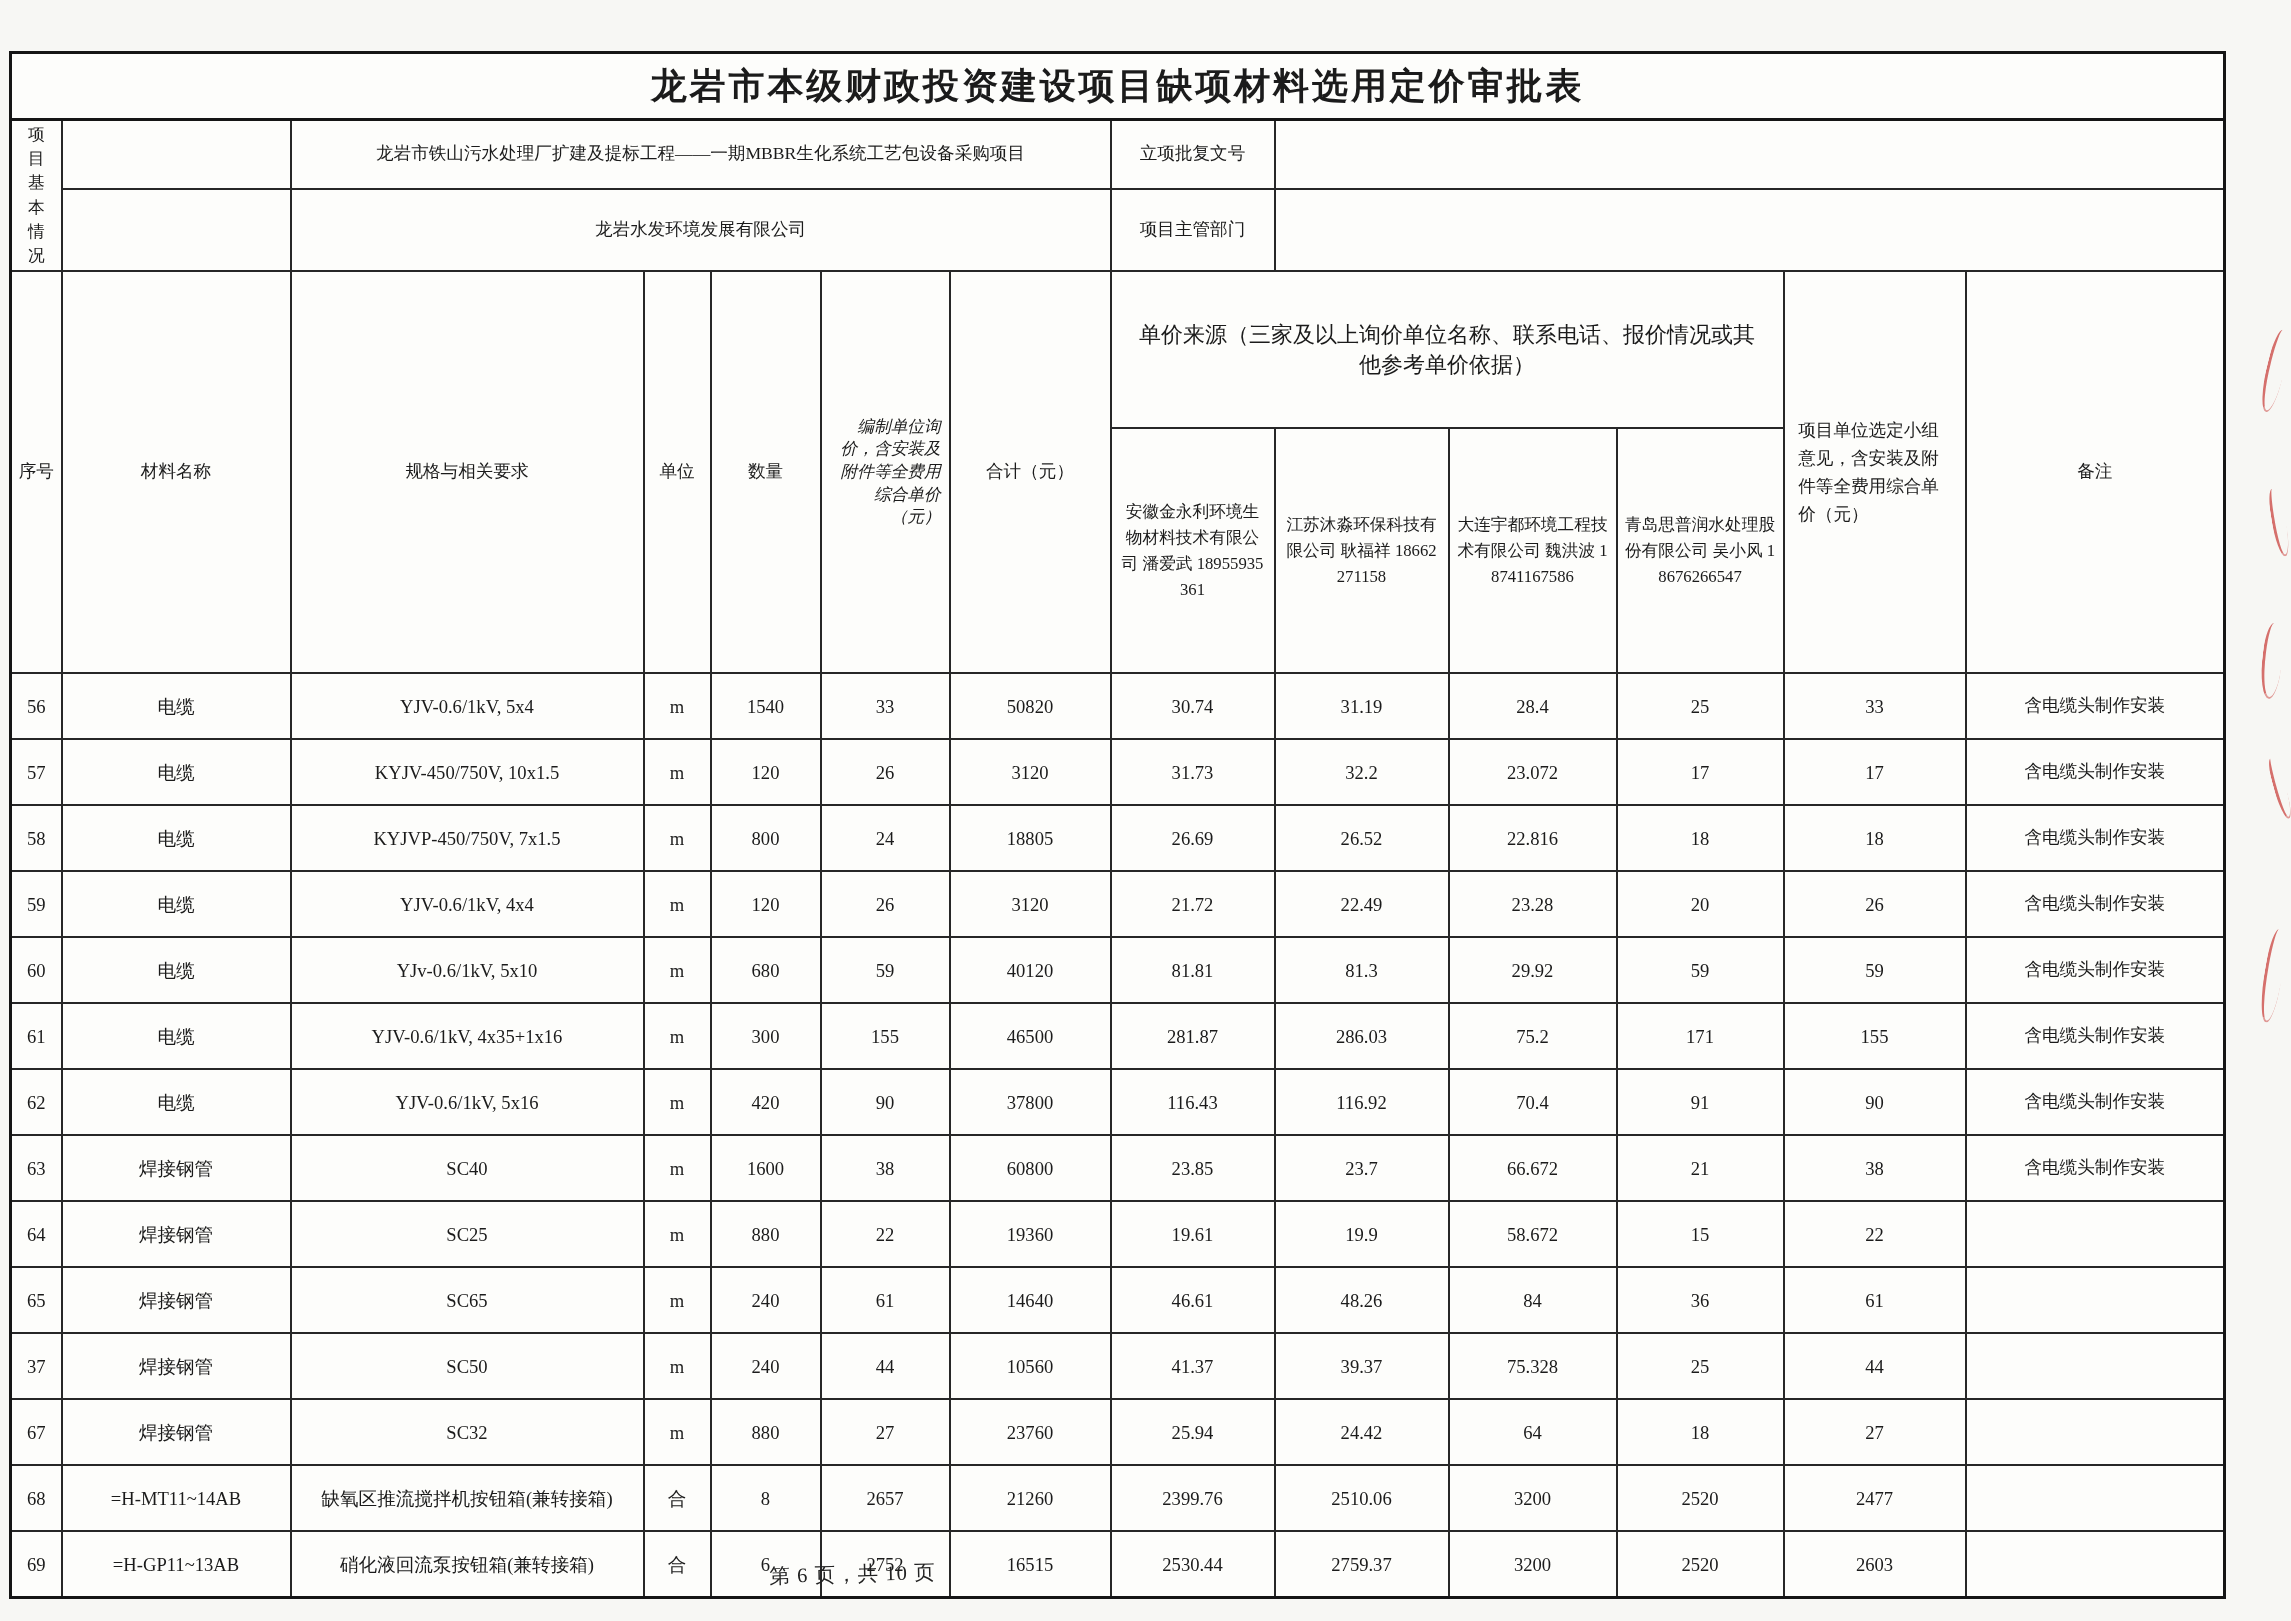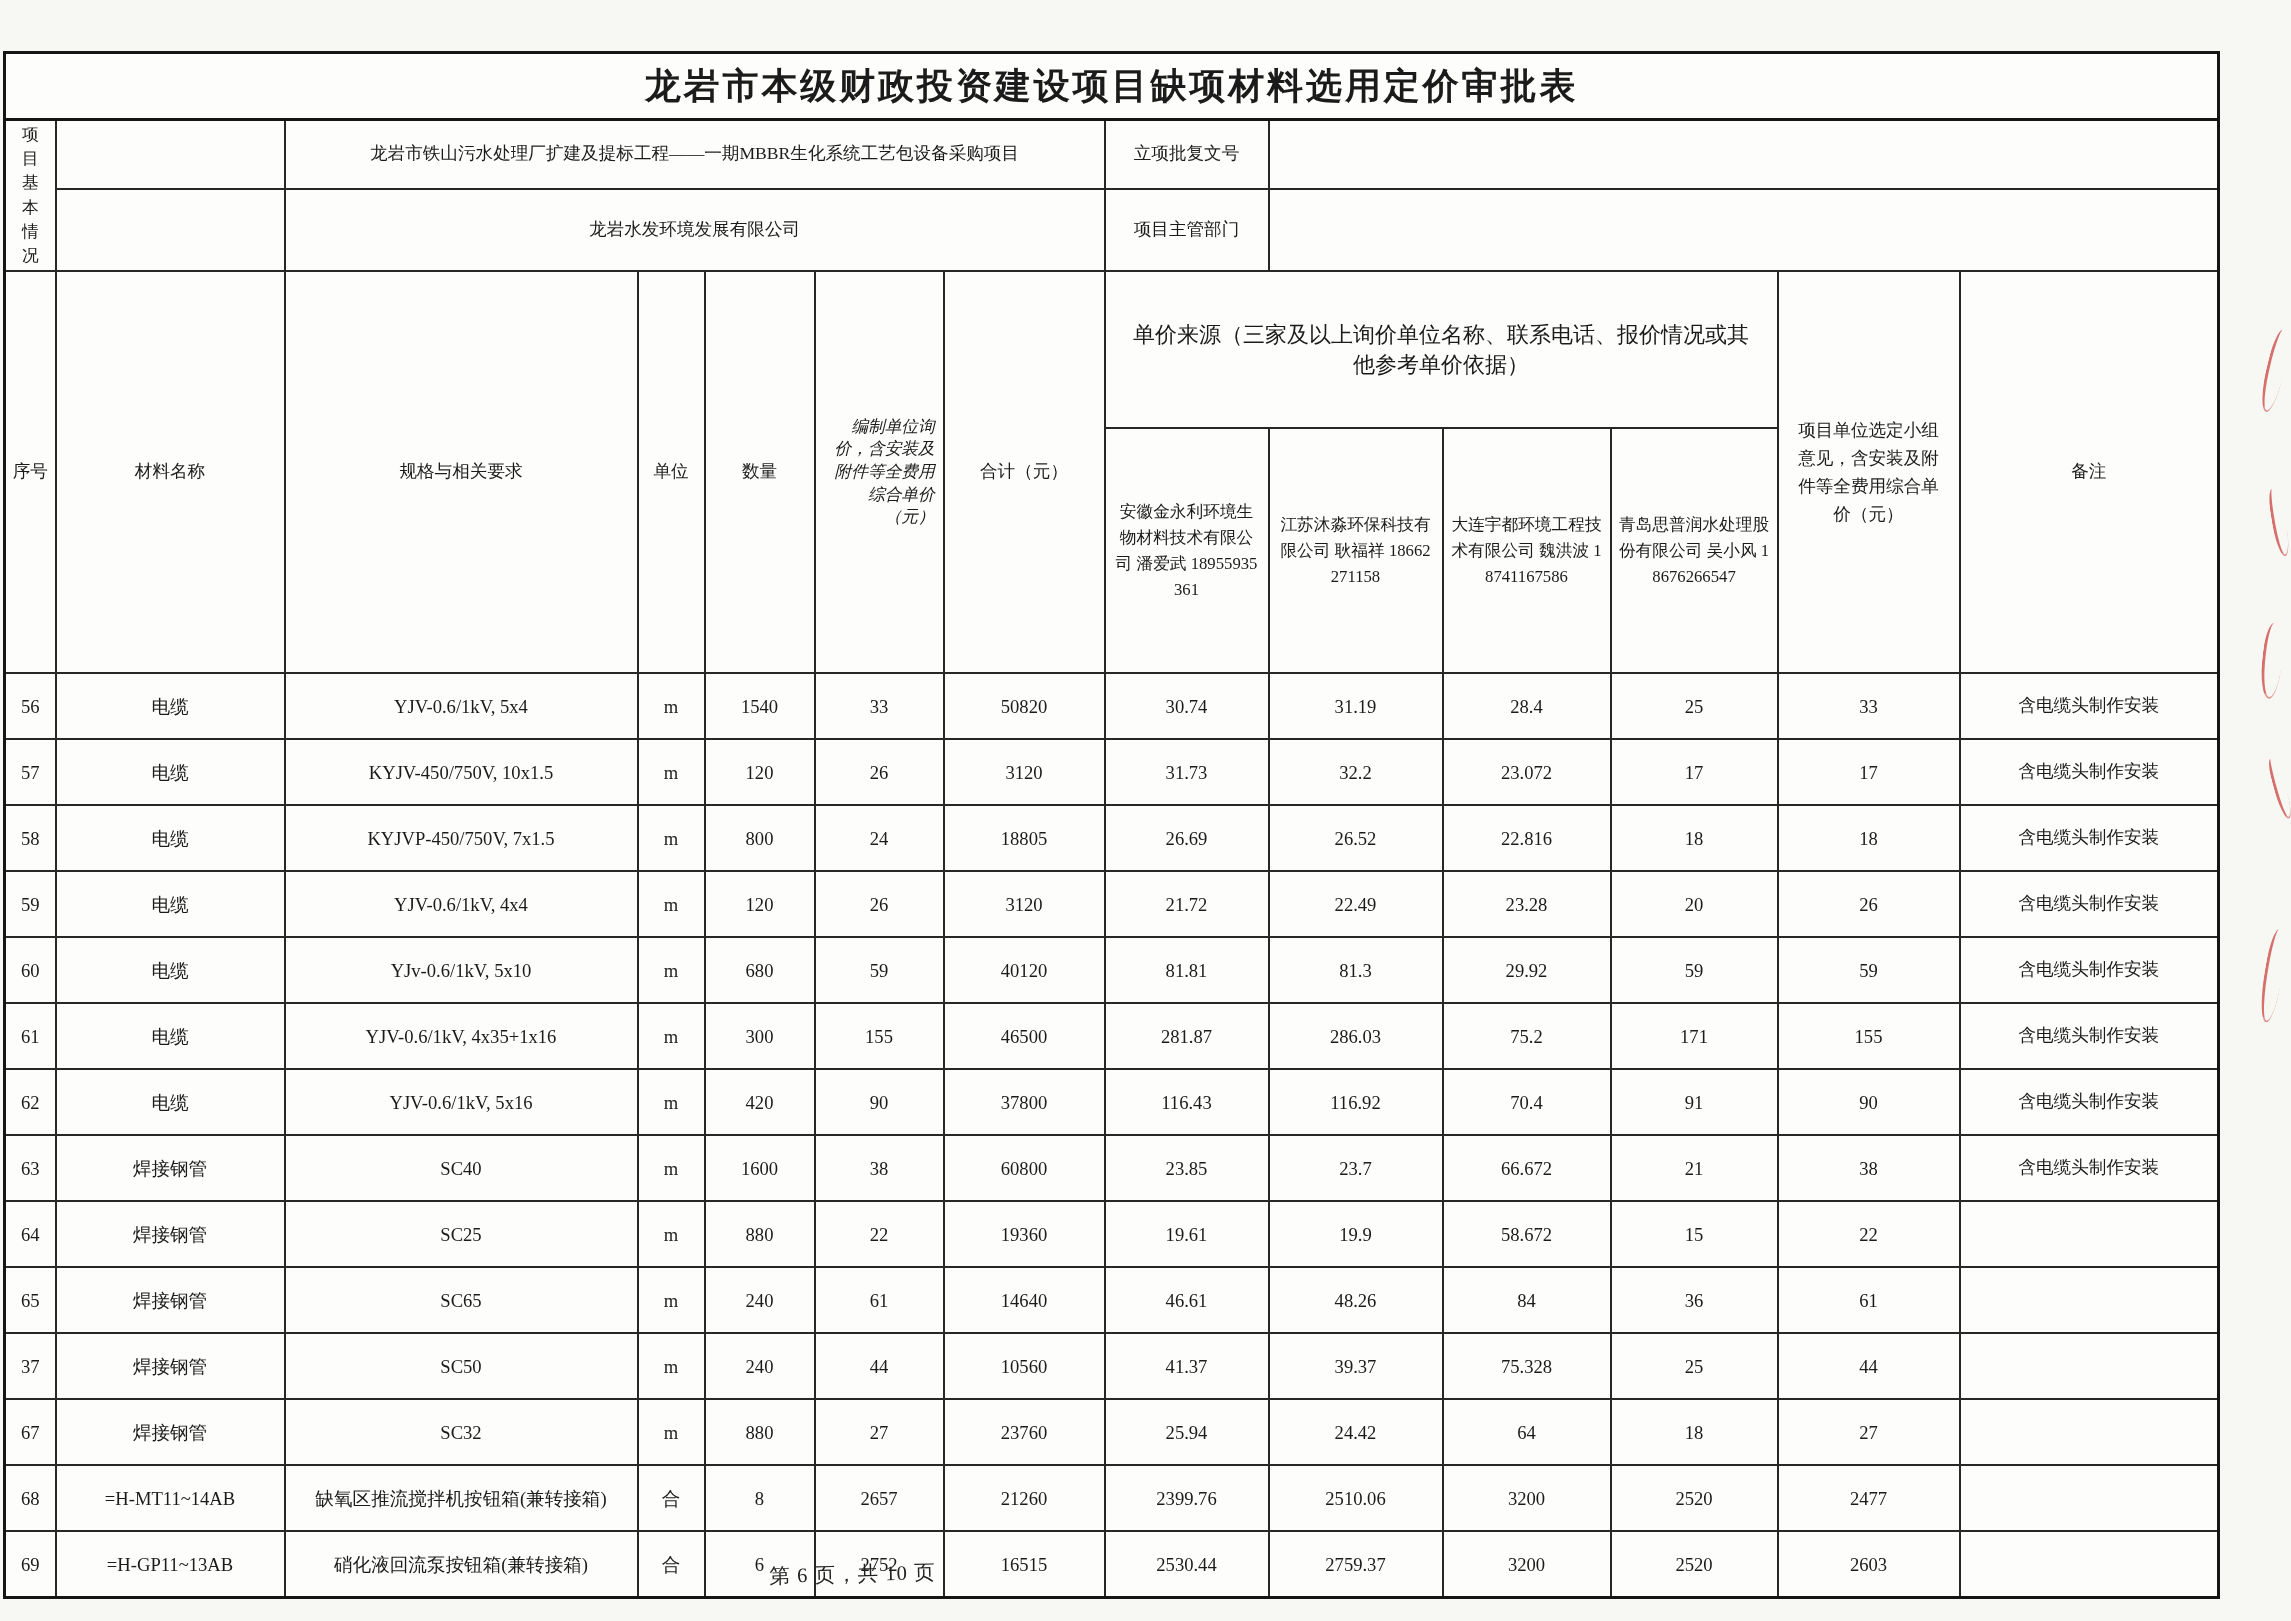--- a/index.html
+++ b/index.html
@@ -6,21 +6,21 @@
   html,body { width: 2292px; height: 1621px; }
   body {
     background: #f7f7f4;
     position: relative;
     font-family: "Liberation Serif", "DejaVu Serif", serif;
     color: #1b1b1b;
     overflow: hidden;
   }
   table.sheet {
     position: absolute;
-    left: 3px; top: 51px;
+    left: 9px; top: 51px;
     width: 2213px;
     border-collapse: collapse;
     table-layout: fixed;
     background: #fdfdfb;
     border: 3.9px solid #151515;
   }
   .sheet td {
     border: 2px solid #272727;
     text-align: center;
     vertical-align: middle;
@@ -43,21 +43,21 @@
     font-size: 16.7px;
     line-height: 1.45;
     padding: 2px 13.7px;
   }
   tr.header-row-a { height: 157px; }
   tr.header-row-b { height: 245px; }
   td.col-header { font-size: 17.6px; }
   td.col-header-small { font-size: 16.7px; text-align: right; padding: 2px 7.8px; font-style: italic; }
   td.price-source-header { font-size: 22px; padding: 3.9px 19.6px; vertical-align: middle; border-radius: 27px; }
   td.supplier-header { font-size: 16.7px; line-height: 1.55; padding: 2px 7px; }
-  td.selected-header { font-size: 17.6px; text-align: center; padding: 2px 13.7px; line-height: 1.6; }
+  td.selected-header { font-size: 17.6px; text-align: left; padding: 2px 13.7px; line-height: 1.6; }
   tr.data-row { height: 66px; }
   tr.data-row td { font-size: 18.6px; }
   tr.data-row td.remark-cell { font-size: 17.6px; margin-top: 32px; }
   .page-footer {
     position: absolute;
     left: 686px; top: 1560px;
     width: 333px;
     text-align: center;
     font-size: 20.6px;
     letter-spacing: 1px;

